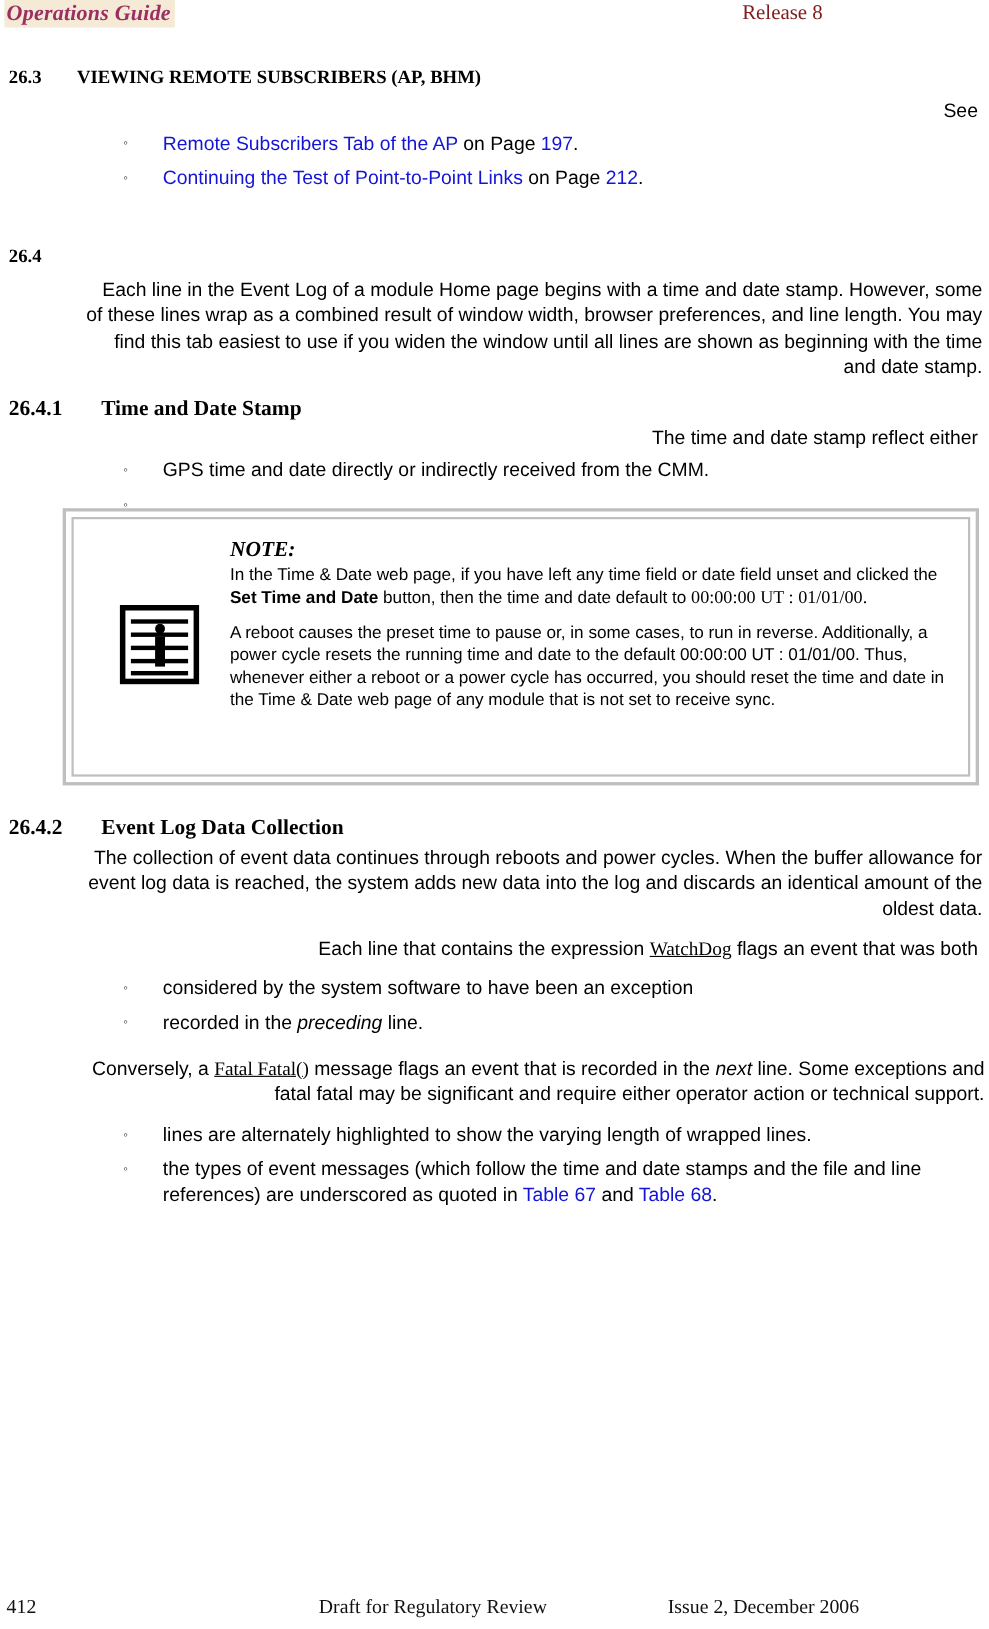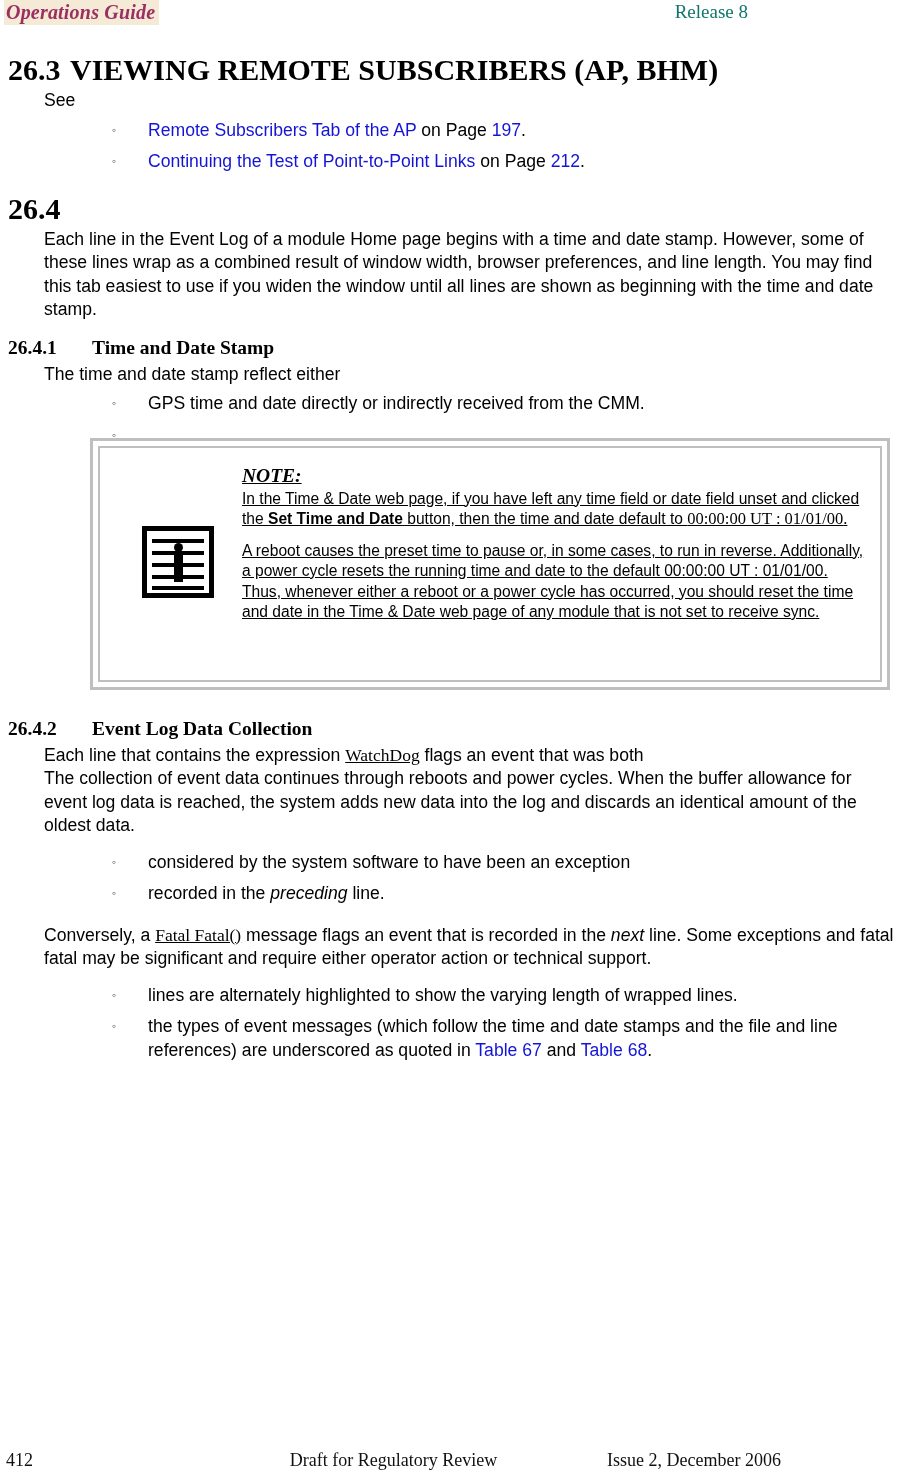--- a/index.html
+++ b/index.html
@@ -39,37 +39,37 @@
     line-height: 22px;
     white-space: nowrap;
   }
   .header-release {
     position: absolute;
     right: 6px;
     top: 1px;
     font-family: "Liberation Serif", serif;
     font-size: 19px;
     line-height: 22px;
-    color: #0f766e;
+    color: #7f1d1d;
     white-space: nowrap;
   }
 
   
   .content {
     position: absolute;
     top: 55px;
     left: 0;
     width: 899px;
   }
 
   
   .h2 {
     font-family: "Liberation Serif", serif;
     font-weight: bold;
-    font-size: 30px;
+    font-size: 17px;
     line-height: 30px;
     margin: 0 0 4px 0;
     padding: 0 0 0 8px;
     display: flex;
     white-space: nowrap;
   }
   .h2 .num { width: 62px; flex: none; }
   .h3 {
     font-family: "Liberation Serif", serif;
     font-weight: bold;
@@ -80,23 +80,23 @@
     display: flex;
     white-space: nowrap;
   }
   .h3 .num { width: 84px; flex: none; }
 
   
   .para {
     font-size: 17.6px;
     line-height: 23.5px;
     margin: 0 0 13px 0;
-    padding-left: 44px;
+    padding-left: 76px;
     padding-right: 10px;
-    text-align: left;
+    text-align: right;
   }
   .para.tight { margin-bottom: 4px; }
   .para.nogap { margin-bottom: 0; }
 
   
   .bullets {
     list-style: none;
     margin: 6px 0 10px 0;
     padding: 0 12px 0 0;
   }
@@ -125,23 +125,22 @@
   .ital { font-style: italic; }
   .code-ul {
     font-family: "Liberation Serif", serif;
     font-size: 17.5px;
     text-decoration: underline;
   }
 
   
   .note-wrap {
     margin: 22px 0 26px 0;
-    padding-left: 90px;
+    padding-left: 57px;
     padding-right: 9px;
-    text-decoration: underline;
   }
   .note-box {
     border: 3px solid #bfbfbf;
     padding: 5px;
     background: #ffffff;
   }
   .note-inner {
     border: 2px solid #bfbfbf;
     background: #ffffff;
     display: flex;
@@ -269,21 +268,21 @@
     <li>
       <span class="bullet-mark">◦</span>
       <a class="docref" href="#">Remote Subscribers Tab of the AP</a><span> on Page </span><a class="docref" href="#">197</a><span>.</span>
     </li>
     <li>
       <span class="bullet-mark">◦</span>
       <a class="docref" href="#">Continuing the Test of Point-to-Point Links</a><span> on Page </span><a class="docref" href="#">212</a><span>.</span>
     </li>
   </ul>
 
-  <div class="h2" style="margin-top:20px;">
+  <div class="h2" style="margin-top:44px;">
     <span class="num">26.4</span>
   </div>
 
   <p class="para" style="padding-right:6px;">Each line in the Event Log of a module Home page begins with a time and date stamp. However, some of these lines wrap as a combined result of window width, browser preferences, and line length. You may find this tab easiest to use if you widen the window until all lines are shown as beginning with the time and date stamp.</p>
 
   <div class="h3" style="">
     <span class="num">26.4.1</span>
     <span>Time and Date Stamp</span>
   </div>
 
@@ -320,23 +319,23 @@
         </div>
       </div>
     </div>
   </div>
 
   <div class="h3">
     <span class="num">26.4.2</span>
     <span>Event Log Data Collection</span>
   </div>
 
+  <p class="para" style="padding-right:6px;">The collection of event data continues through reboots and power cycles. When the buffer allowance for event log data is reached, the system adds new data into the log and discards an identical amount of the oldest data.</p>
+
   <p class="para nogap"><span>Each line that contains the expression </span><span class="code-ul">WatchDog</span><span> flags an event that was both</span></p>
-
-  <p class="para" style="padding-right:6px;">The collection of event data continues through reboots and power cycles. When the buffer allowance for event log data is reached, the system adds new data into the log and discards an identical amount of the oldest data.</p>
 
   <ul class="bullets" style="margin-top:12px;margin-bottom:18px;">
     <li>
       <span class="bullet-mark">◦</span>
       <span>considered by the system software to have been an exception</span>
     </li>
     <li>
       <span class="bullet-mark">◦</span>
       <span>recorded in the </span><span class="ital">preceding</span><span> line.</span>
     </li>

